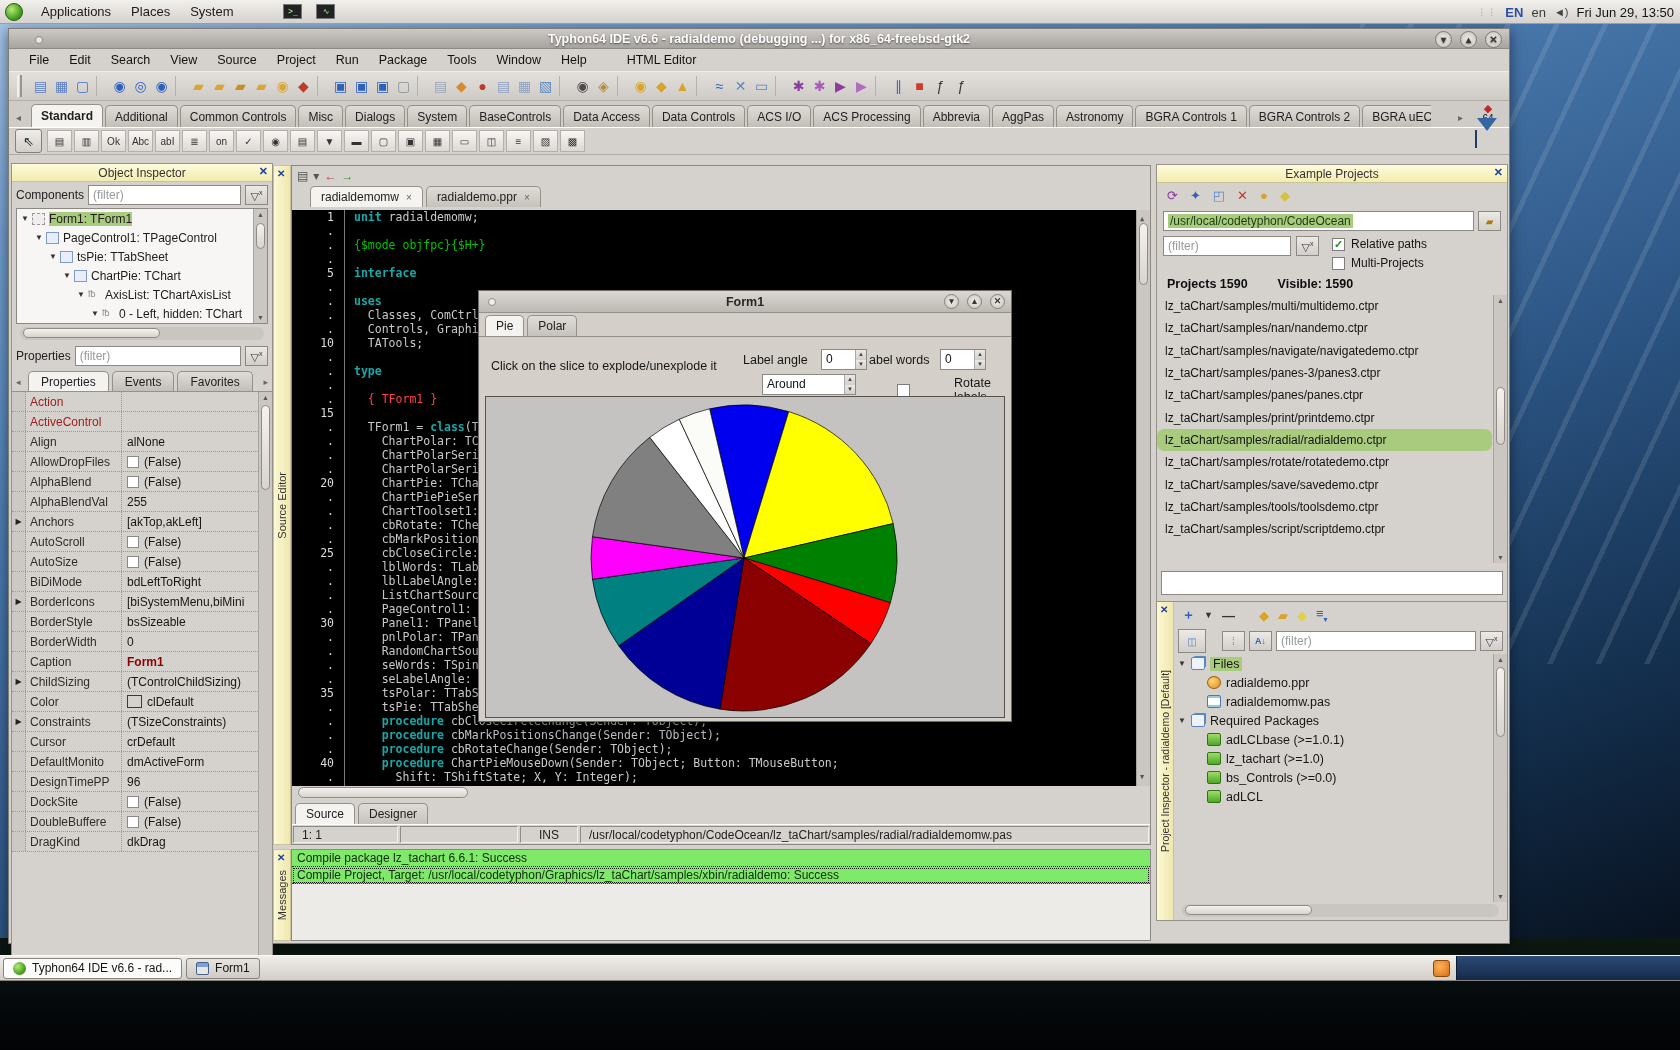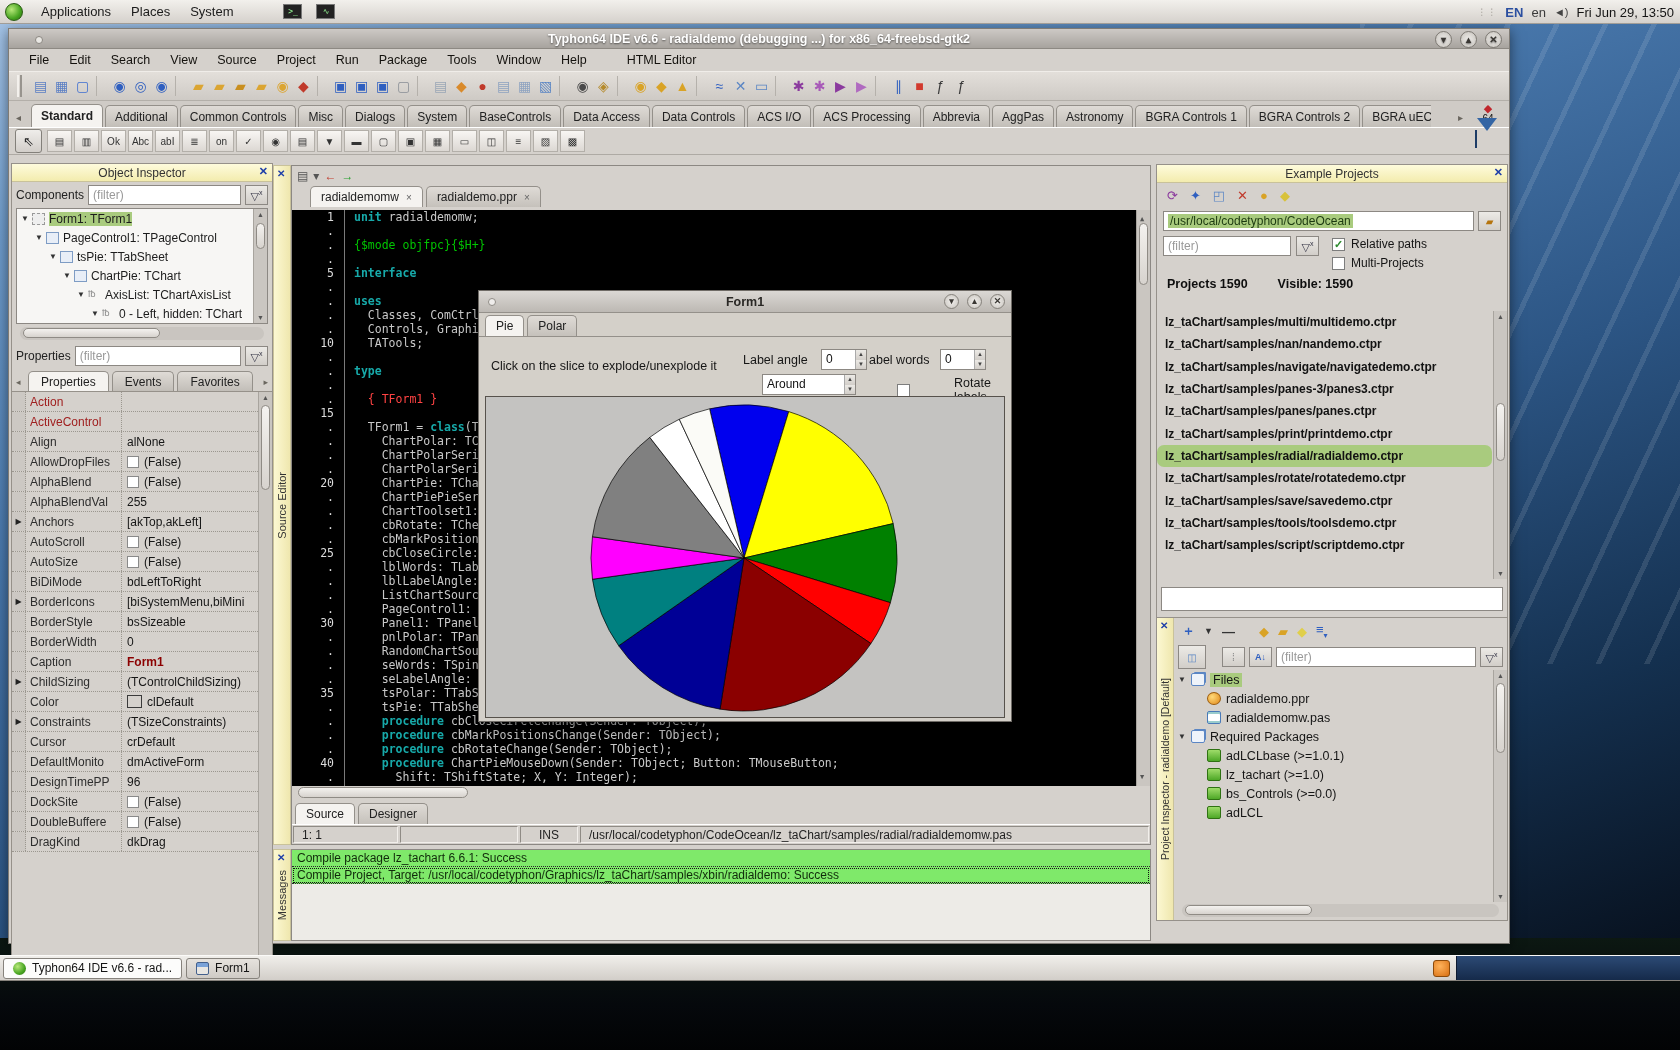--- a/index.html
+++ b/index.html
@@ -172,21 +172,21 @@
     border:1px solid #96918a;display:flex;flex-direction:column;}
   .ep-toolbar{height:25px;display:flex;align-items:center;gap:12px;padding:2px 10px;flex:none;}
   .epi{font-size:13px;}
   .ep-pathrow{display:flex;gap:4px;padding:3px 6px;flex:none;}
   .ep-pathrow .input{flex:1;color:#1c3a10;}
   .sel-text{background:#a9cb7e;padding:0 2px;white-space:nowrap;overflow:hidden;}
   .ep-filterrow{display:flex;padding:2px 6px;gap:5px;align-items:flex-start;flex:none;}
   .chkcol{display:flex;flex-direction:column;gap:3px;margin-left:8px;}
   .chkrow{display:flex;align-items:center;gap:6px;font-size:12px;color:#141414;height:16px;}
   .ep-stats{font-size:12.5px;font-weight:bold;color:#0e0e0e;padding:4px 10px 2px;display:flex;gap:30px;flex:none;}
-  #ep-list{height:268px;position:relative;overflow:hidden;margin-top:18px;flex:none;font-weight:bold;}
+  #ep-list{height:268px;position:relative;overflow:hidden;margin-top:2px;flex:none;}
   .ep-item{height:22.3px;display:flex;align-items:center;padding-left:8px;font-size:12px;color:#121212;
     white-space:nowrap;overflow:hidden;margin-right:15px;}
   .ep-item.sel{background:#a9cb7e;border-radius:7px;}
   .ep-empty{height:24px;background:#fff;border:1px solid #8c8883;margin:8px 4px 6px;flex:none;}
   #pi-wrap{flex:1;display:flex;border-top:1px solid #96918a;overflow:hidden;}
   #pidock{width:17px;background:linear-gradient(90deg,#fcf8d2,#efe7ae);border-right:1px solid #c9c29a;position:relative;flex:none;}
   #pi-main{flex:1;display:flex;flex-direction:column;overflow:hidden;}
   .pi-toolbar{height:26px;display:flex;align-items:center;gap:9px;padding:0 8px;flex:none;font-size:13px;}
   .pi-filterrow{height:26px;display:flex;align-items:center;gap:4px;padding:0 4px;flex:none;}
   .pi-filterrow .input{flex:1;}

